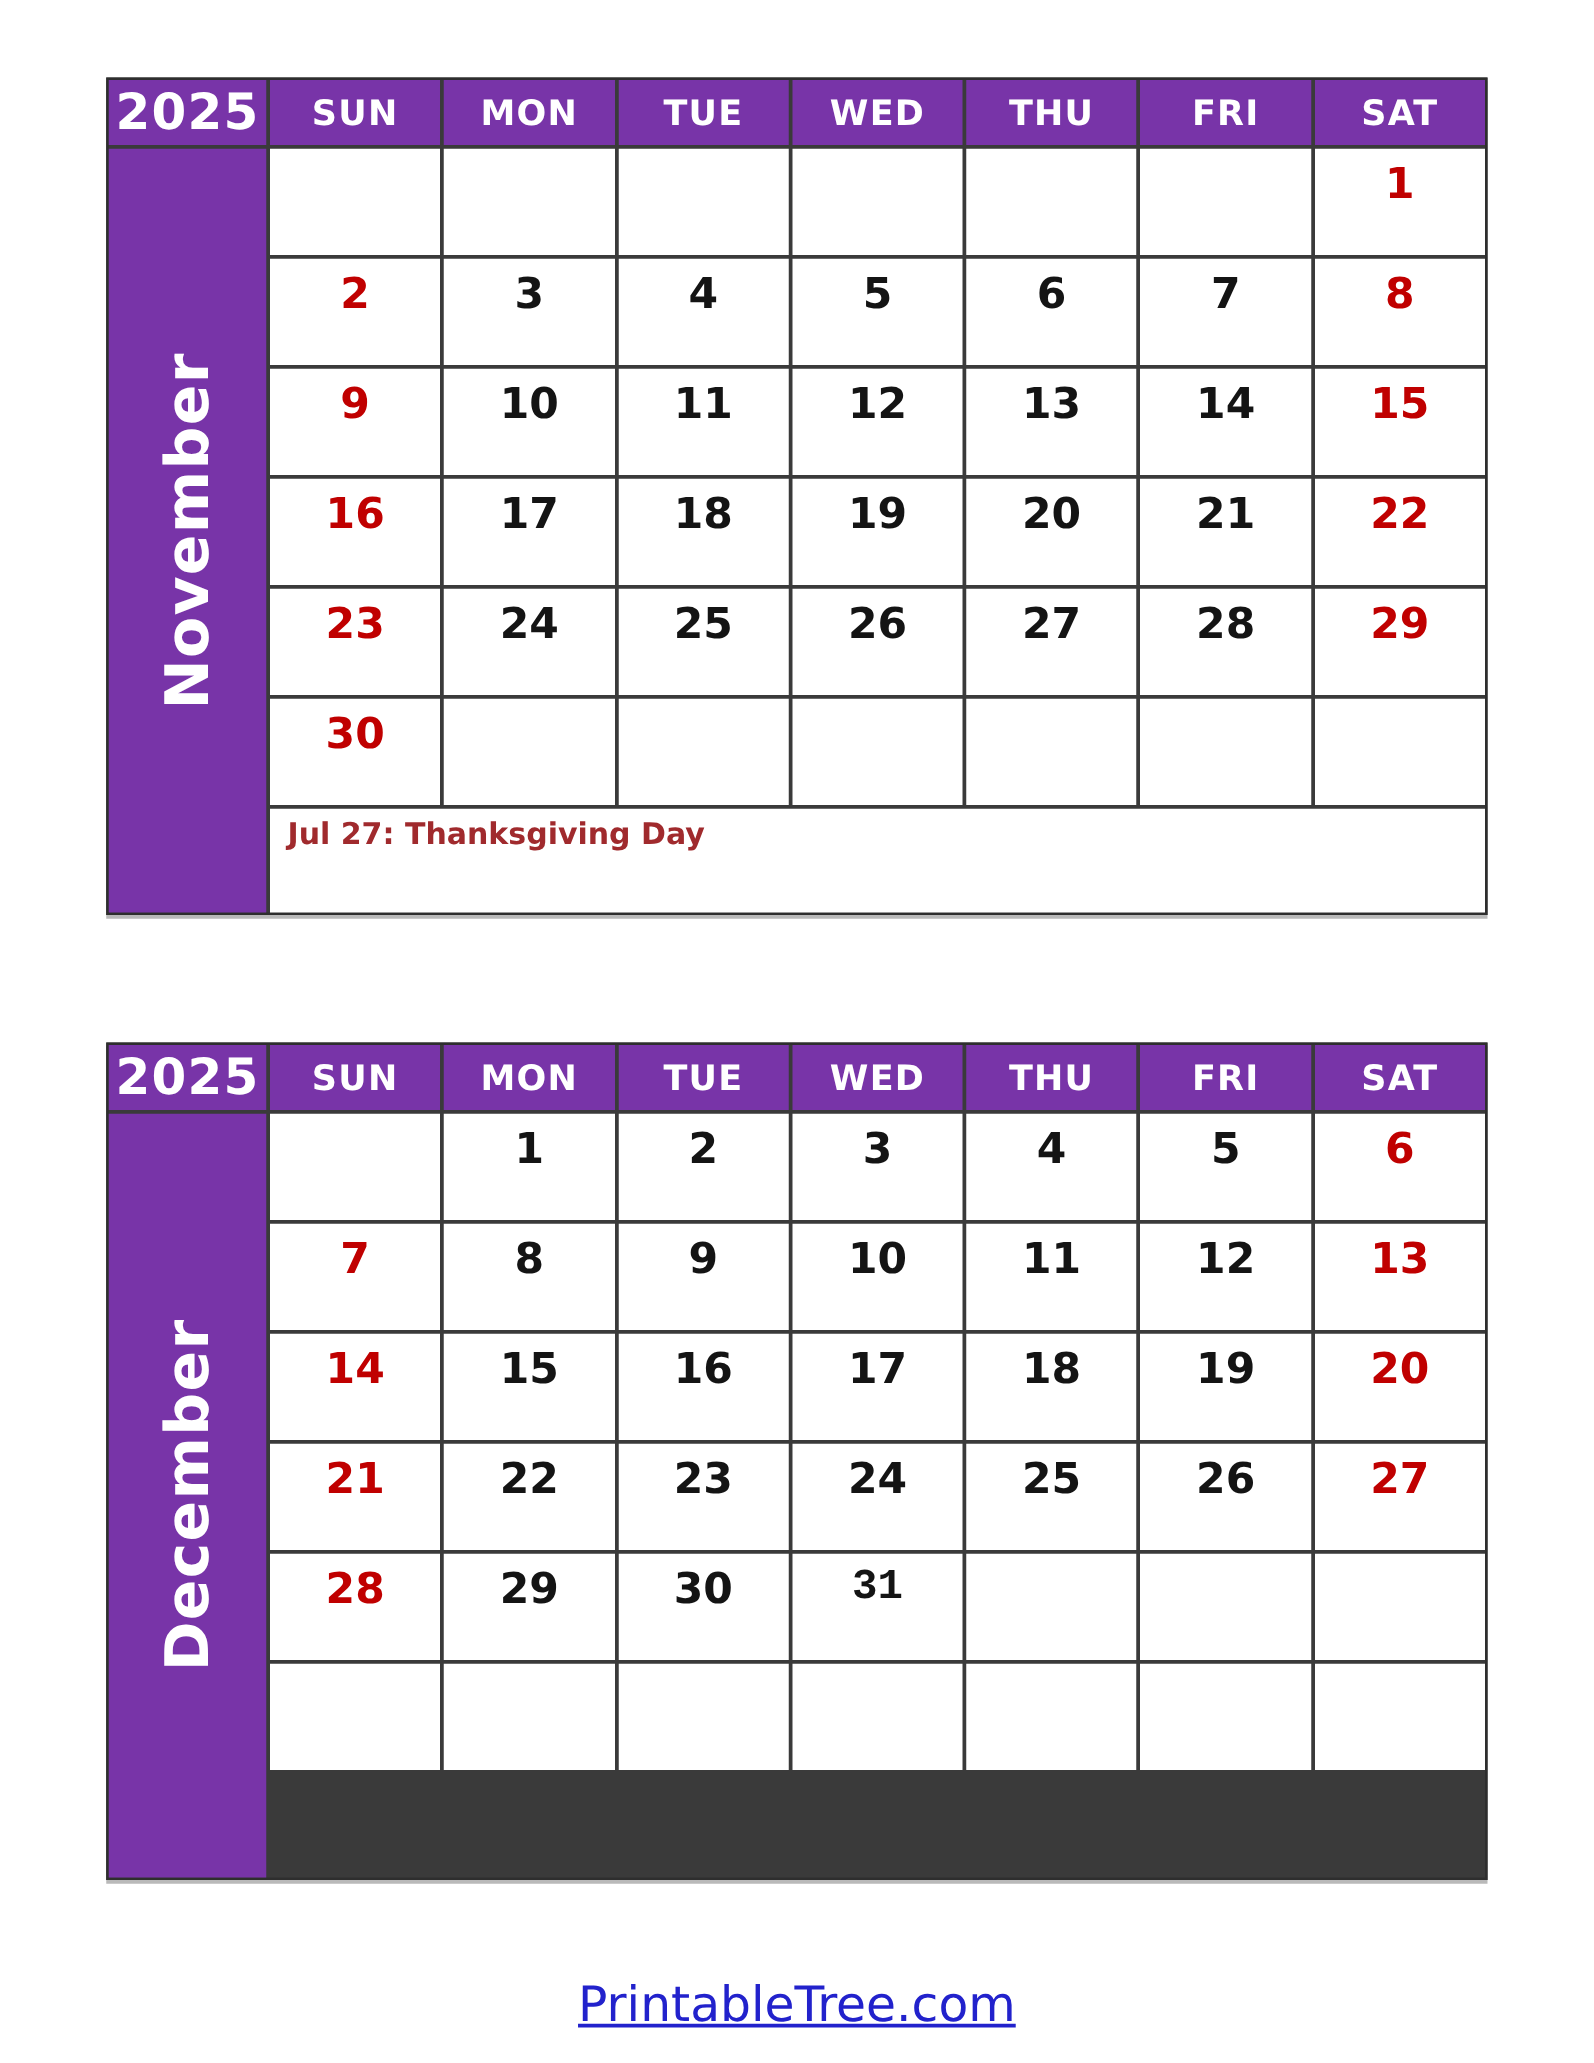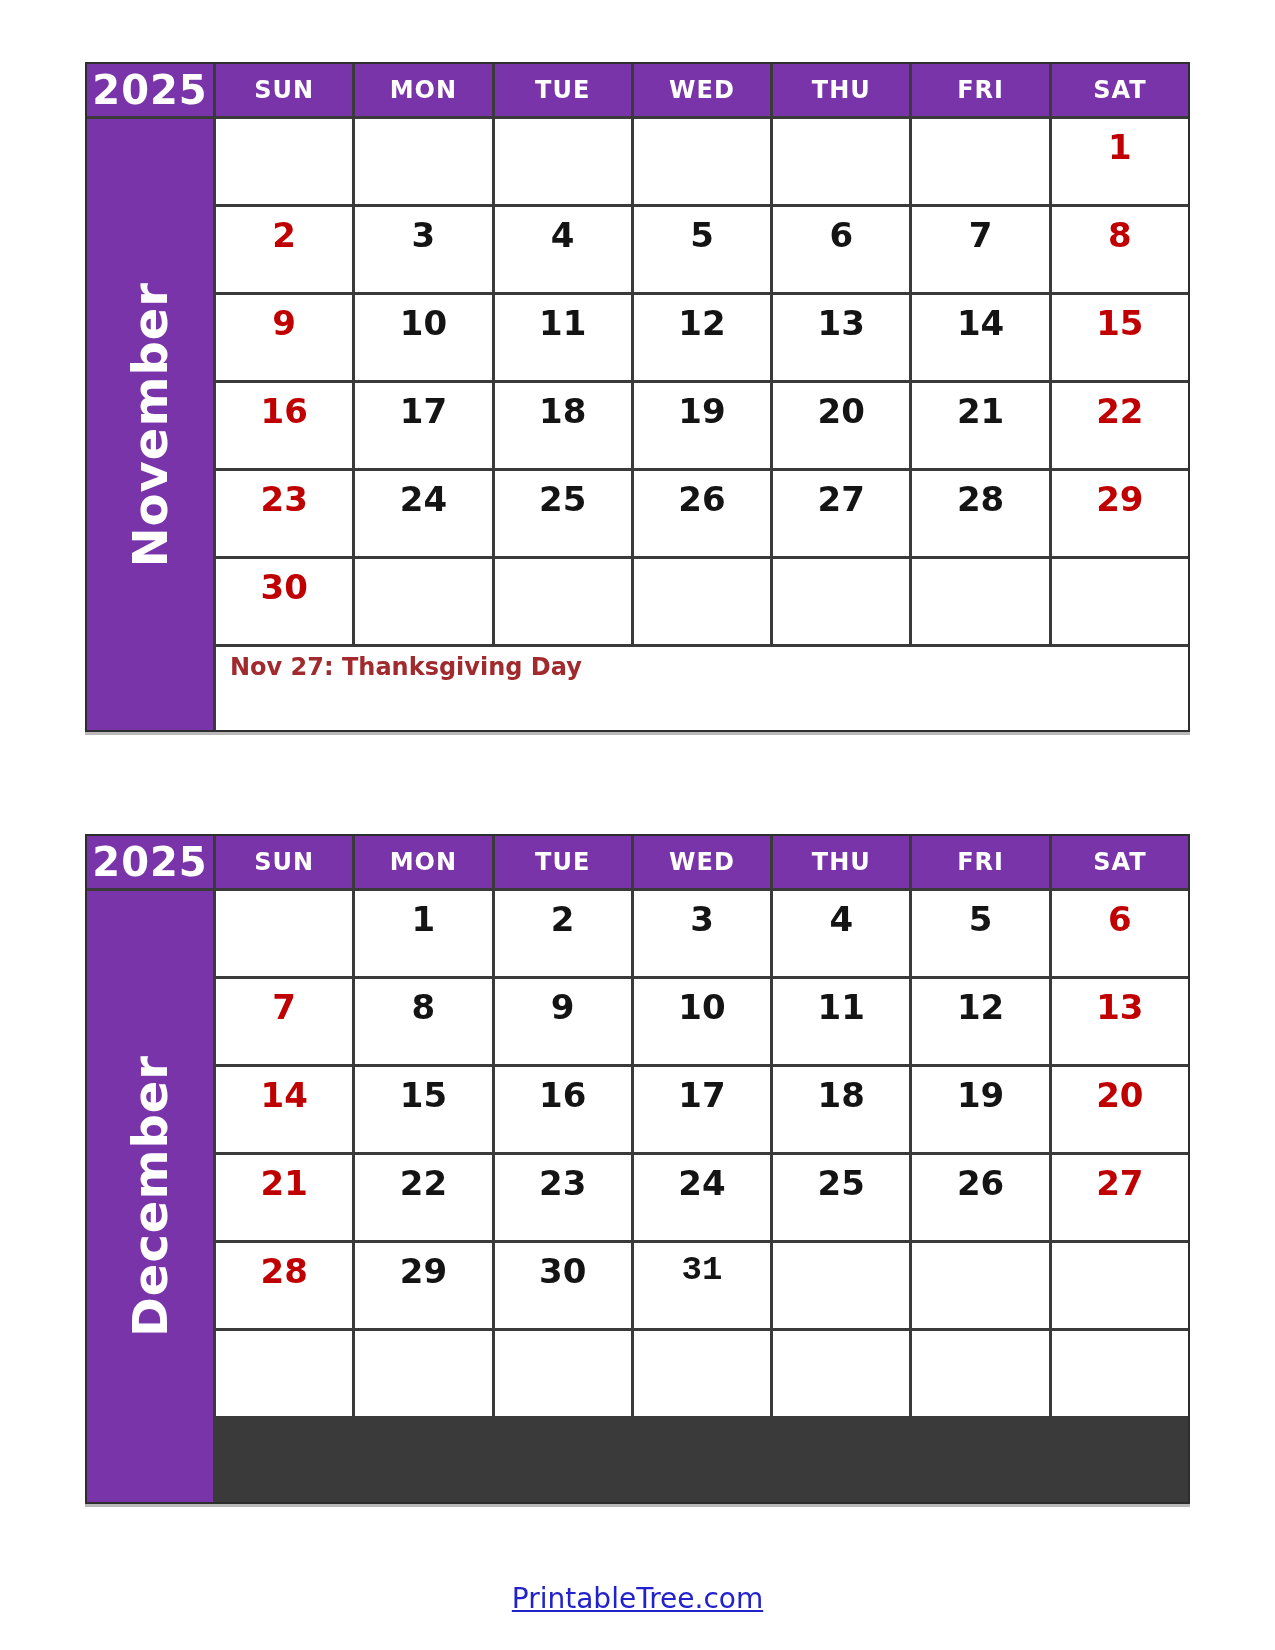--- a/index.html
+++ b/index.html
@@ -40,21 +40,21 @@
 
   .hdr {
     background: var(--purple);
     color: #ffffff;
     font-weight: bold;
     display: flex;
     align-items: center;
     justify-content: center;
   }
   .year { font-size: 40px; letter-spacing: 1px; }
-  .dow  { font-size: 24px; letter-spacing: 1px; }
+  .dow  { font-size: 28px; letter-spacing: 1px; }
 
   .sidebar {
     grid-column: 1;
     grid-row: 2 / 9;
     background: var(--purple);
     display: flex;
     align-items: center;
     justify-content: center;
   }
   .month {
@@ -85,42 +85,42 @@
     line-height: 1.4;
     padding: 4px 0 0 14px;
   }
 
   .footer {
     text-align: center;
     margin-top: 78px;
   }
   .footer a {
     color: var(--blue);
-    font-size: 28px;
+    font-size: 39px;
     text-decoration: underline;
   }
 </style>
 </head>
 <body>
 
 <section class="calendar first">
   <div class="cal-grid">
     <div class="cell hdr year">2025</div>
     <div class="cell hdr dow">SUN</div>
     <div class="cell hdr dow">MON</div>
     <div class="cell hdr dow">TUE</div>
     <div class="cell hdr dow">WED</div>
     <div class="cell hdr dow">THU</div>
     <div class="cell hdr dow">FRI</div>
     <div class="cell hdr dow">SAT</div>
     <div class="cell sidebar">
       <span class="month">November</span>
     </div>
     <div class="cell holiday">
-      <div>Nov 27: Thanksgiving Day</div>
+      <div>Jul 27: Thanksgiving Day</div>
     </div>
   <div class="cell day weekend" style="grid-area: 2 / 2;"></div>
       <div class="cell day" style="grid-area: 2 / 3;"></div>
       <div class="cell day" style="grid-area: 2 / 4;"></div>
       <div class="cell day" style="grid-area: 2 / 5;"></div>
       <div class="cell day" style="grid-area: 2 / 6;"></div>
       <div class="cell day" style="grid-area: 2 / 7;"></div>
       <div class="cell day weekend" style="grid-area: 2 / 8;">1</div>
       <div class="cell day weekend" style="grid-area: 3 / 2;">2</div>
       <div class="cell day" style="grid-area: 3 / 3;">3</div>

